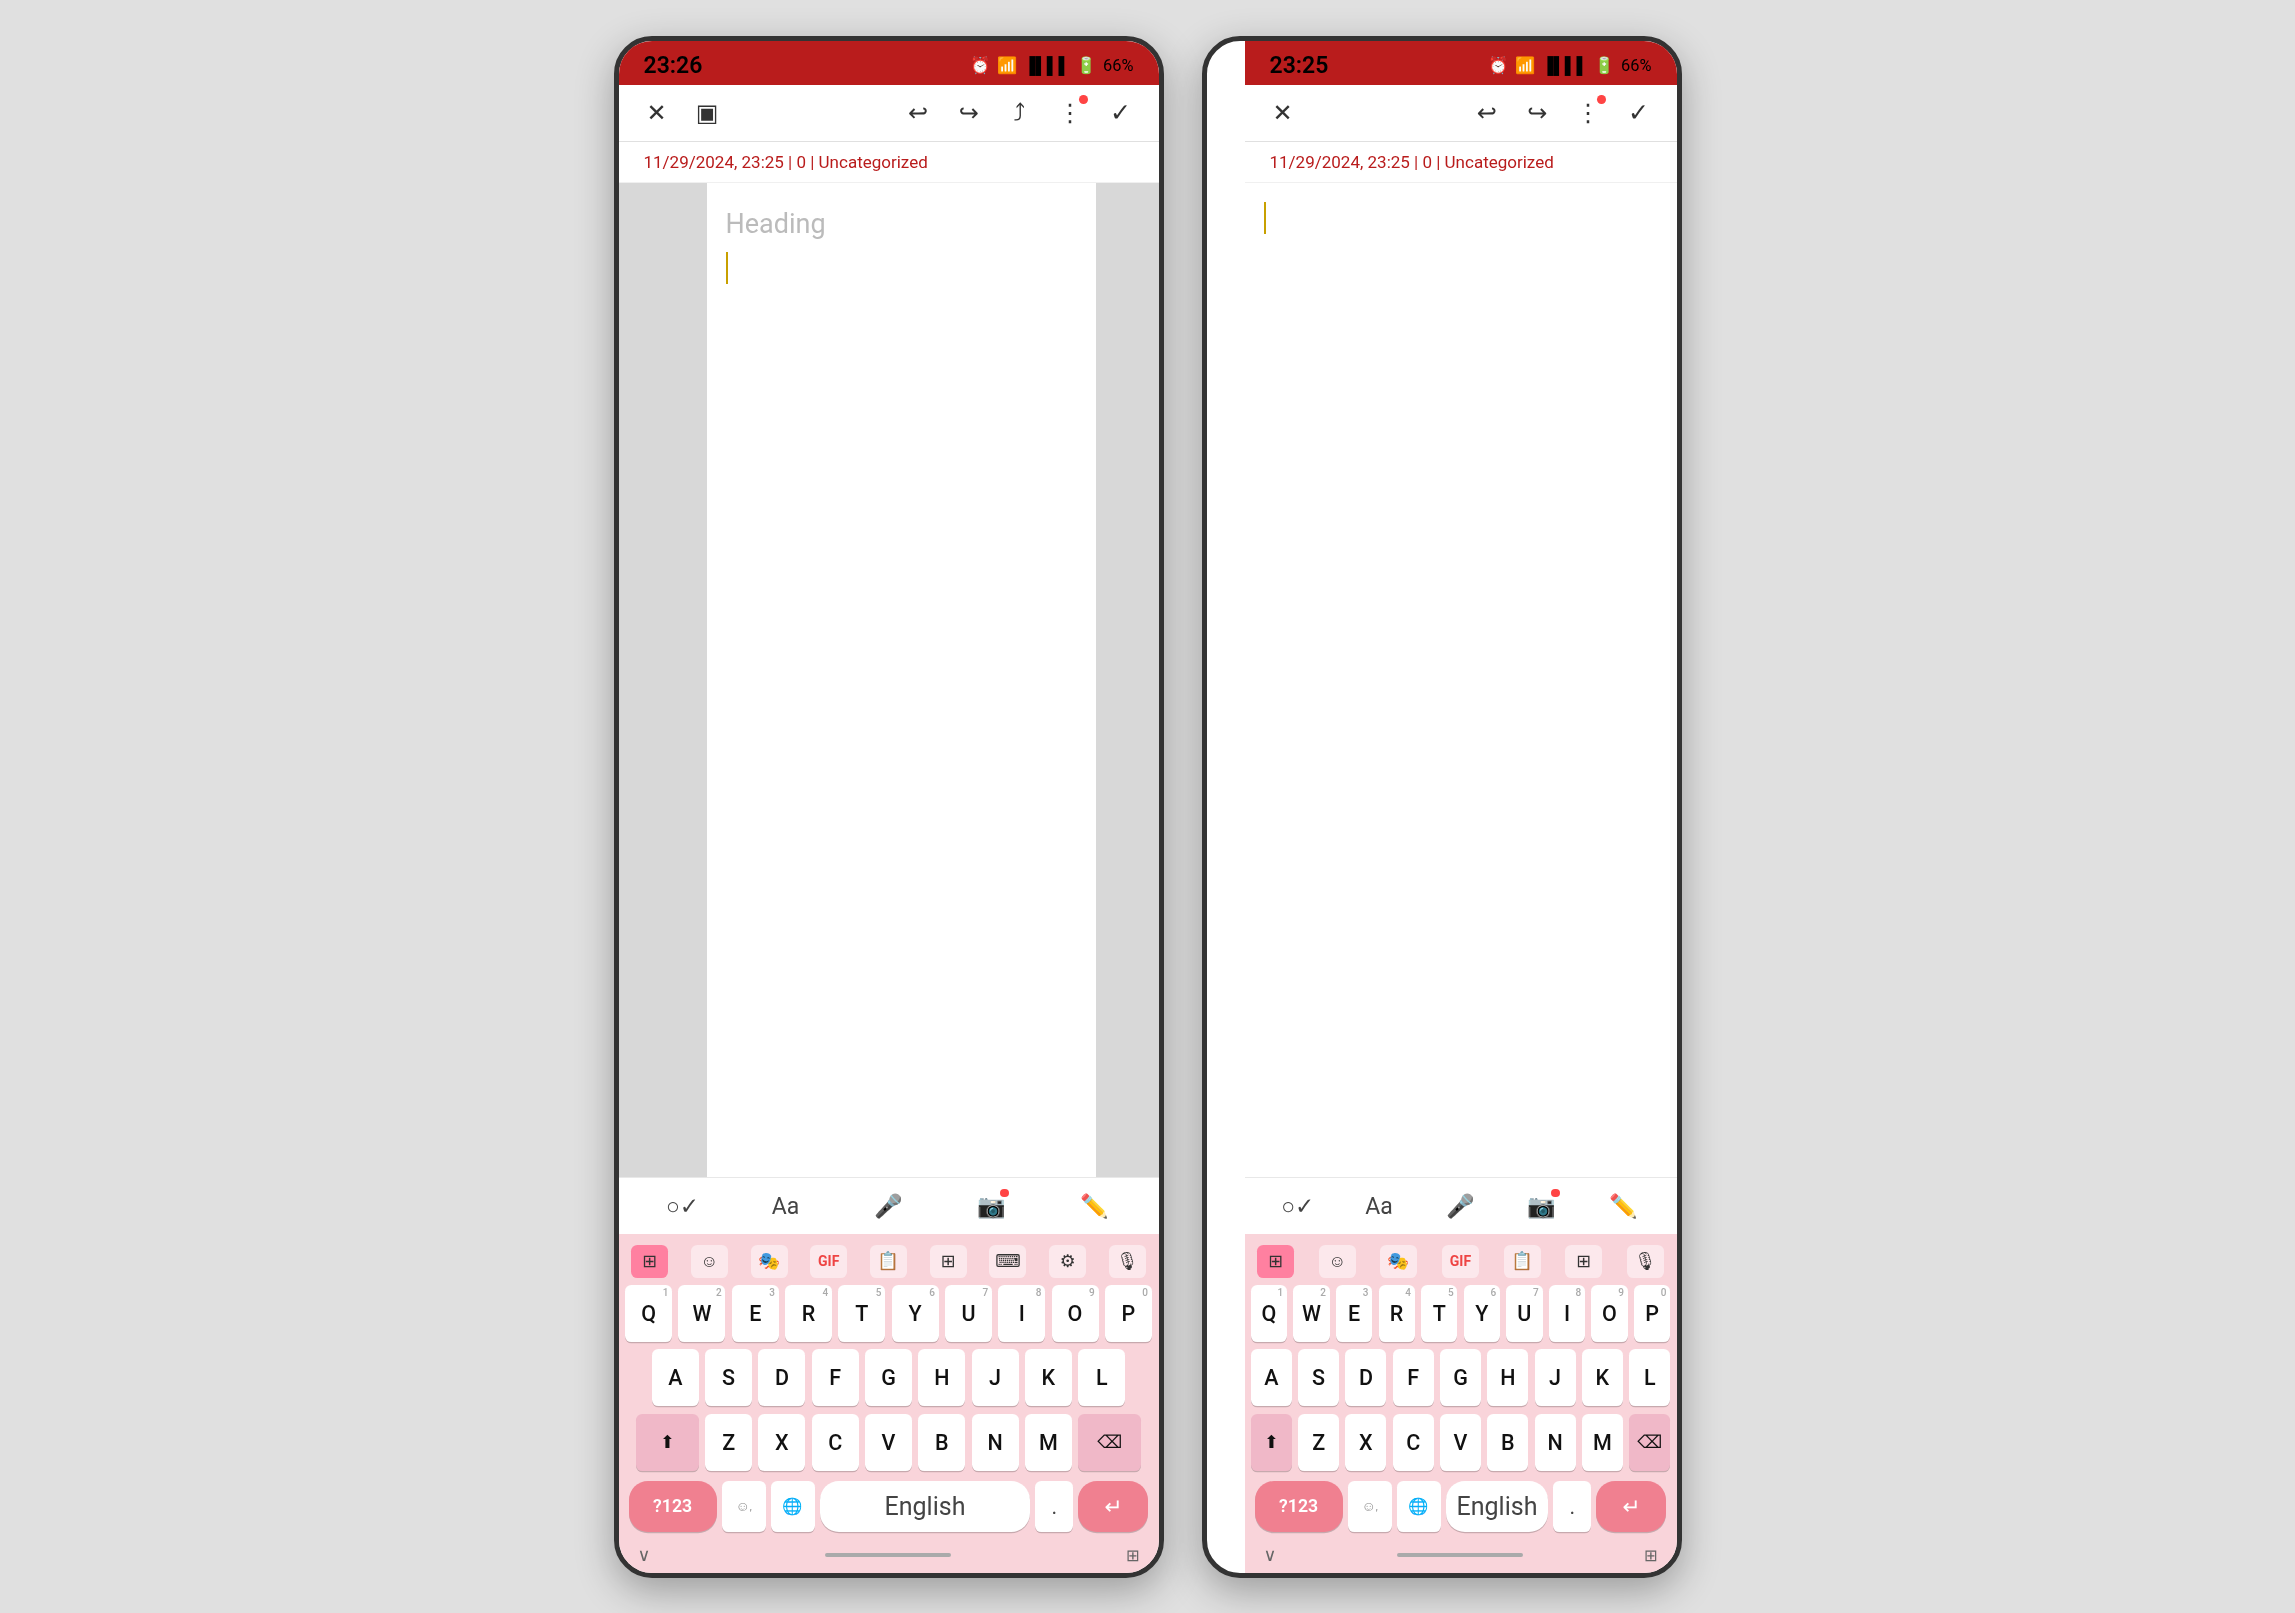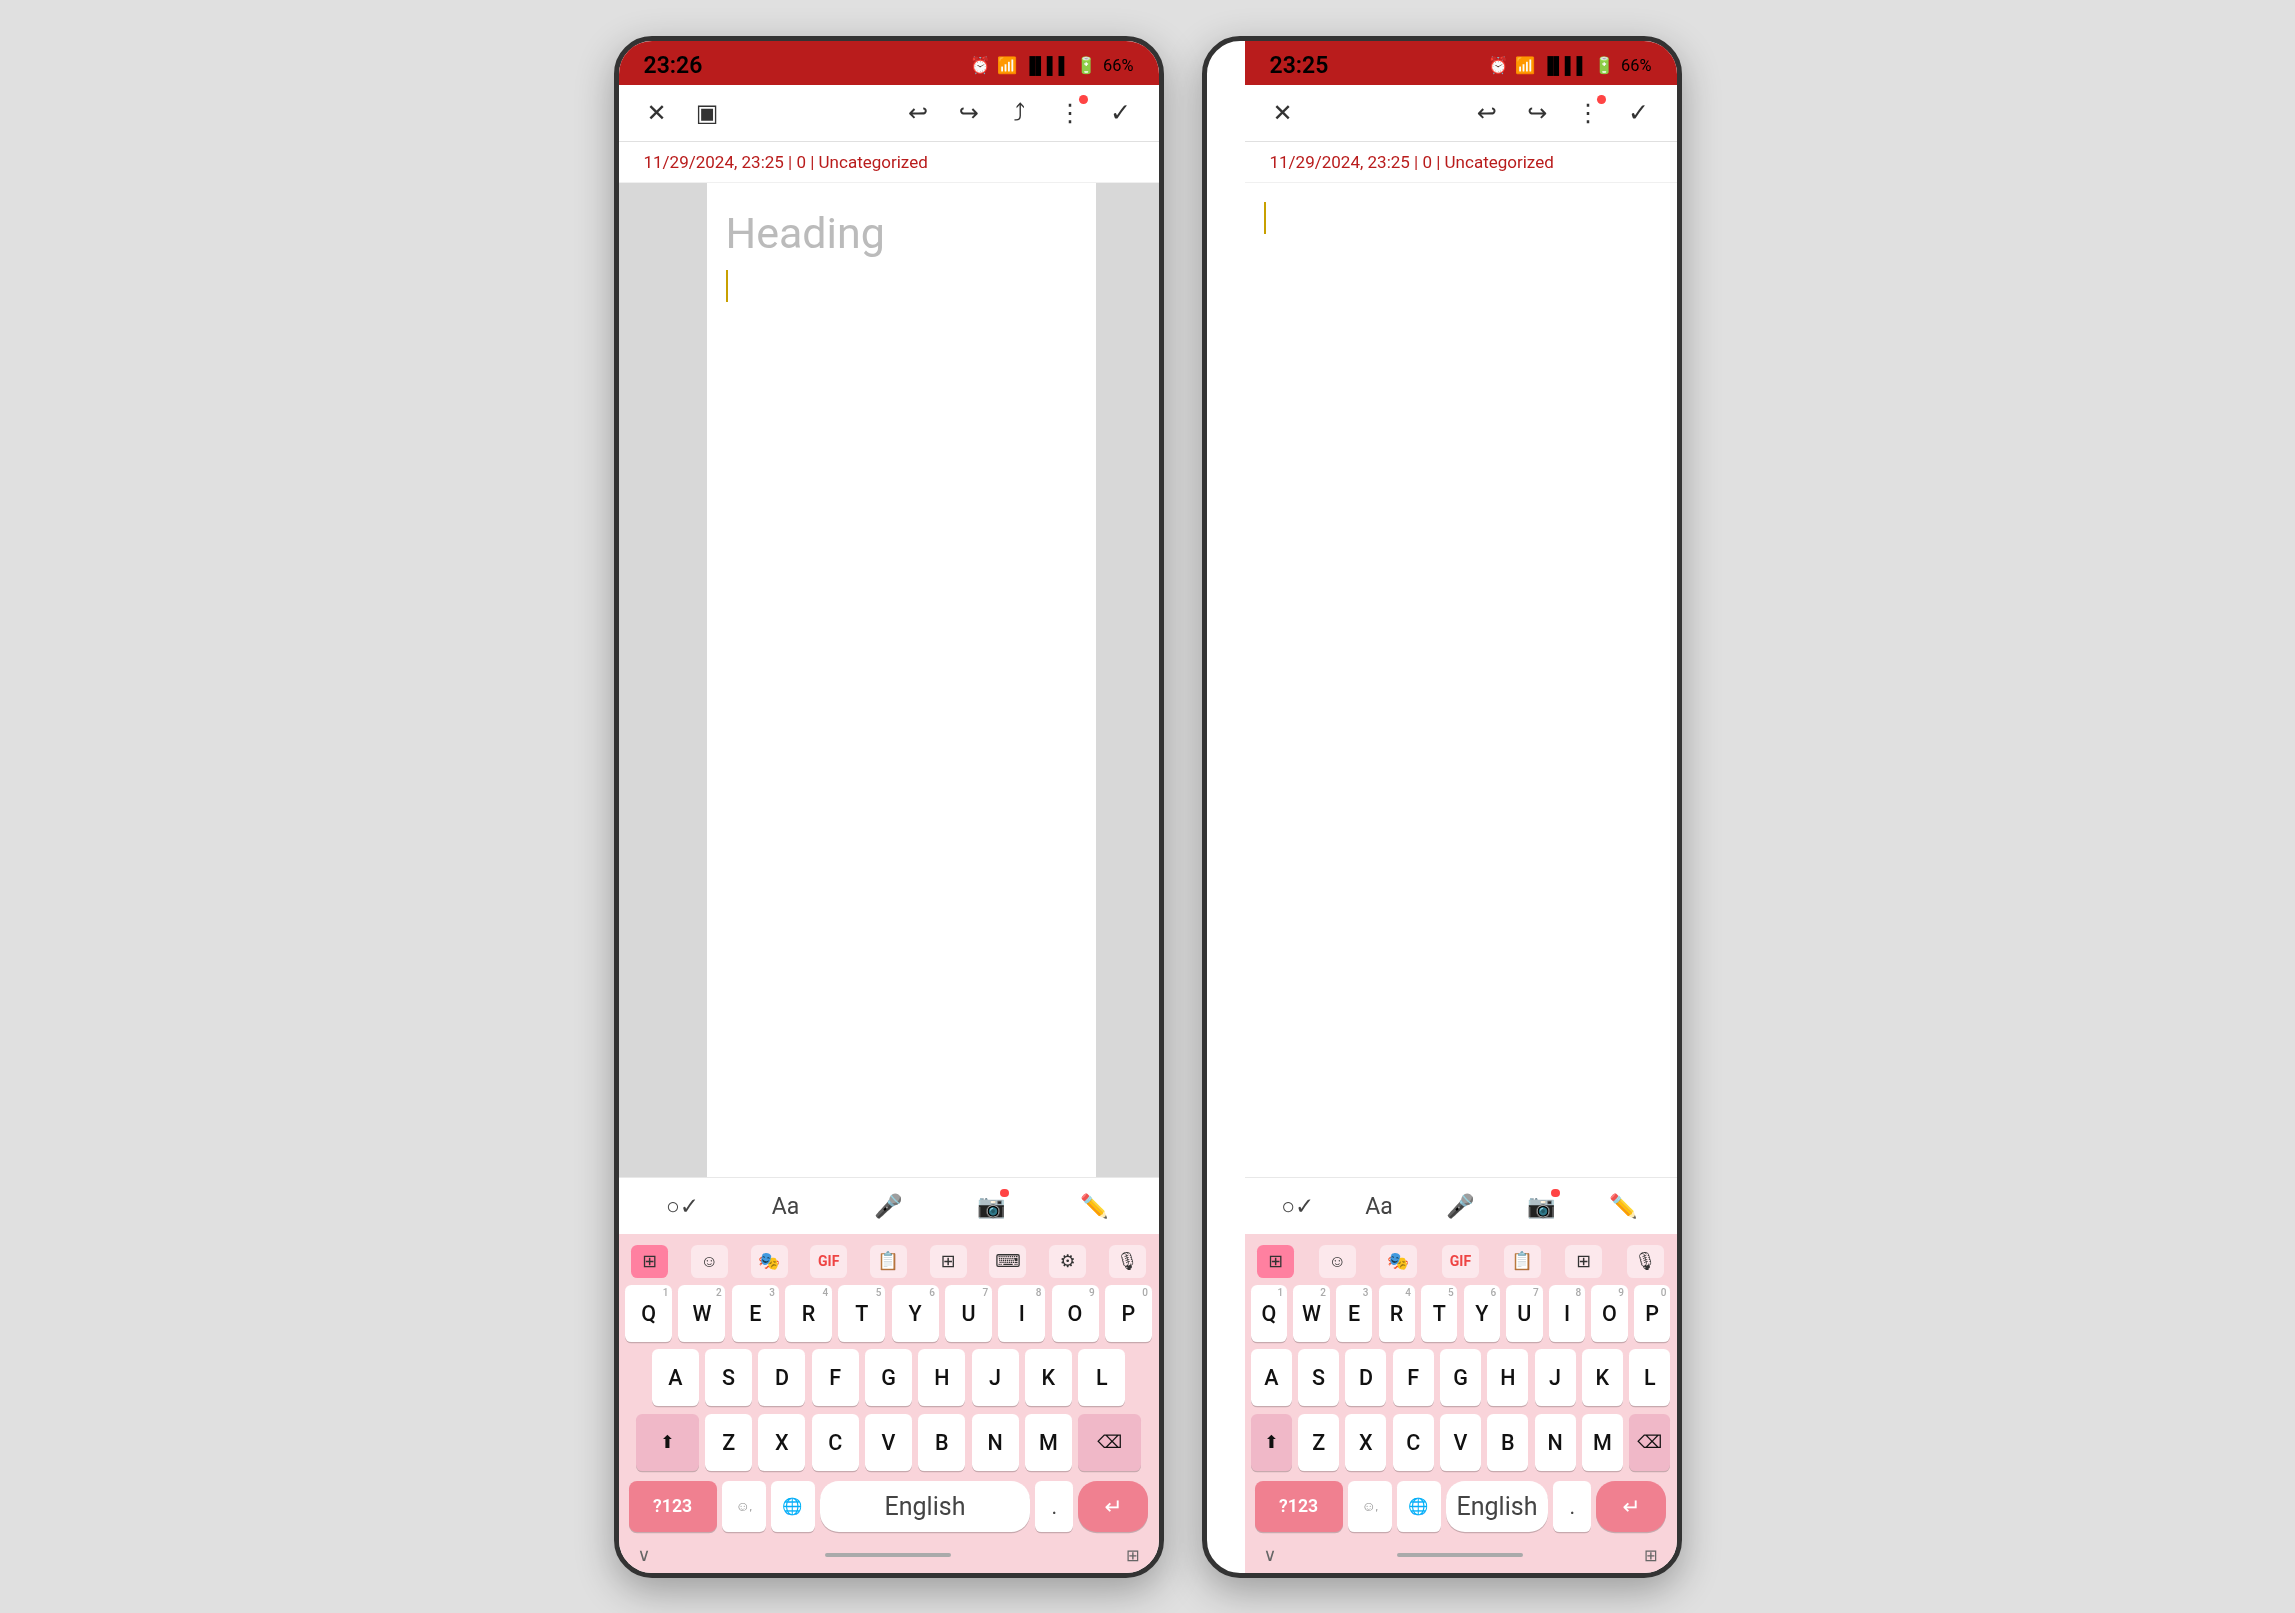--- a/index.html
+++ b/index.html
@@ -120,21 +120,21 @@
       width: 63px;
       background: #d8d8d8;
       flex-shrink: 0;
     }
     .editor-content {
       flex: 1;
       background: #fff;
       padding: 25px 19px;
     }
     .editor-heading {
-      font-size: 43px;
+      font-size: 27px;
       color: #bbb;
       font-weight: 400;
       margin-bottom: 12.6px;
     }
     .cursor-line {
       width: 2.5px;
       height: 32px;
       background: #c8a000;
       display: inline-block;
     }
@@ -223,21 +223,21 @@
     }
     .keyboard-bottom {
       display: flex;
       align-items: center;
       gap: 5px;
       padding: 6.3px 3.8px 5px 3.8px;
       height: 70px;
     }
     .key-special {
       background: #f08090;
-      border-radius: 8px;
+      border-radius: 19px;
       color: #fff;
       font-size: 17.7px;
       font-weight: 600;
       display: flex;
       align-items: center;
       justify-content: center;
       height: 51px;
       width: 88px;
       cursor: pointer;
       box-shadow: 0 1.3px 0 rgba(0,0,0,0.2);

